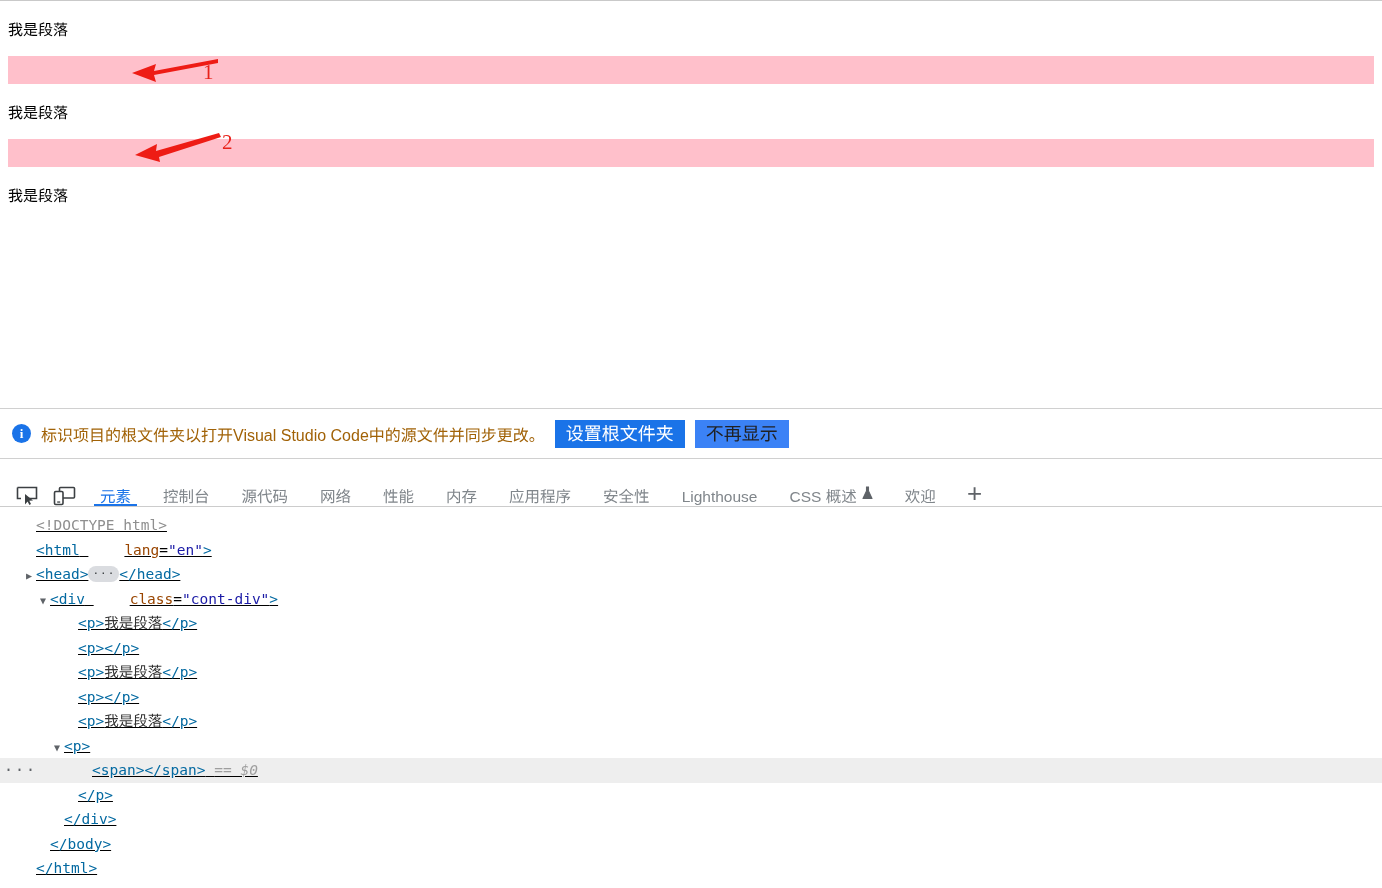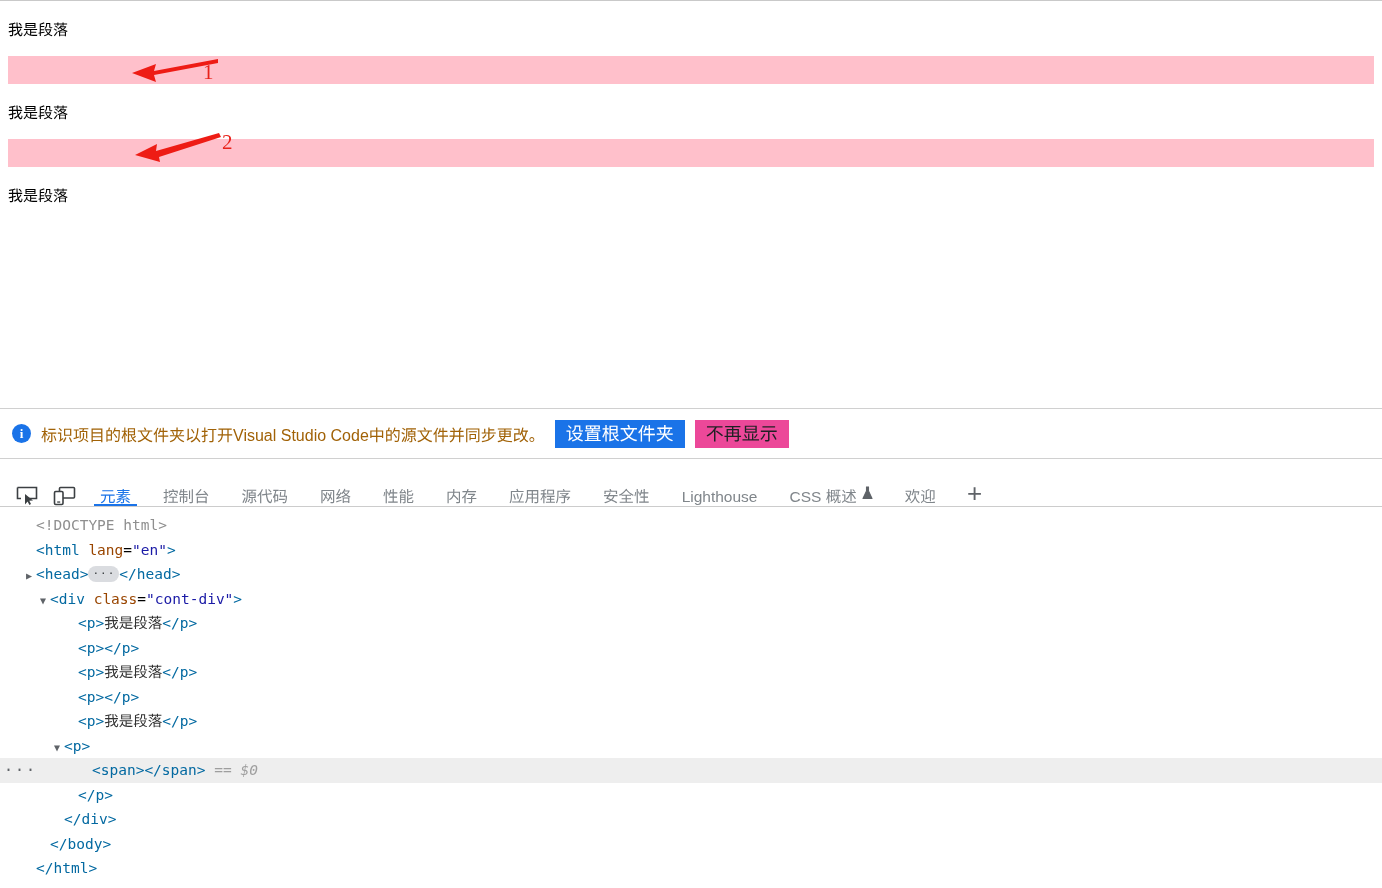--- a/index.html
+++ b/index.html
@@ -80,21 +80,21 @@
   .notif-btn {
     font-size: 18px;
     padding: 5px 11px;
     border: none;
     cursor: pointer;
     font-family: inherit;
     white-space: nowrap;
     line-height: 18px;
   }
   .notif-btn.primary { background: #1a73e8; color: #ffffff; }
-  .notif-btn.secondary { background: #ec4899; color: #202124; text-align: center; }
+  .notif-btn.secondary { background: #3b82f6; color: #202124; text-align: center; }
 
   
   #tabstrip {
     position: relative;
     width: 1382px;
     height: 48px;
     background: #ffffff;
     border-bottom: 1px solid #cccccc;
     display: flex;
     align-items: flex-end;
@@ -134,38 +134,39 @@
   
   #domtree {
     position: relative;
     width: 1382px;
     height: 381px;
     background: #ffffff;
     font-family: "DejaVu Sans Mono", "Liberation Mono", monospace;
     font-size: 14.5px;
     overflow: hidden;
     padding-top: 6px;
+    text-decoration: underline;
   }
   .row {
     position: relative;
     height: 24.5px;
     line-height: 24.5px;
     white-space: pre;
     padding-left: 0;
   }
   .row.selected { background: #eeeeee; }
   .row .dots {
     position: absolute;
     left: 4px; top: 0;
     color: #5f6368;
     letter-spacing: 2px;
     font-size: 15px;
   }
   .tag   { color: #0369a1; }
-  .attr  { color: #994500; }
+  .attr  { color: #994500; margin-left: 36px; }
   .val   { color: #1a1aa6; }
   .txt   { color: #333333; font-family: "Liberation Sans", sans-serif; }
   .doct  { color: #8f8f8f; }
   .eq    { color: #9e9e9e; font-style: italic; }
   .arrow-tri {
     display: inline-block;
     width: 10px;
     color: #5f6368;
     font-size: 10px;
   }

